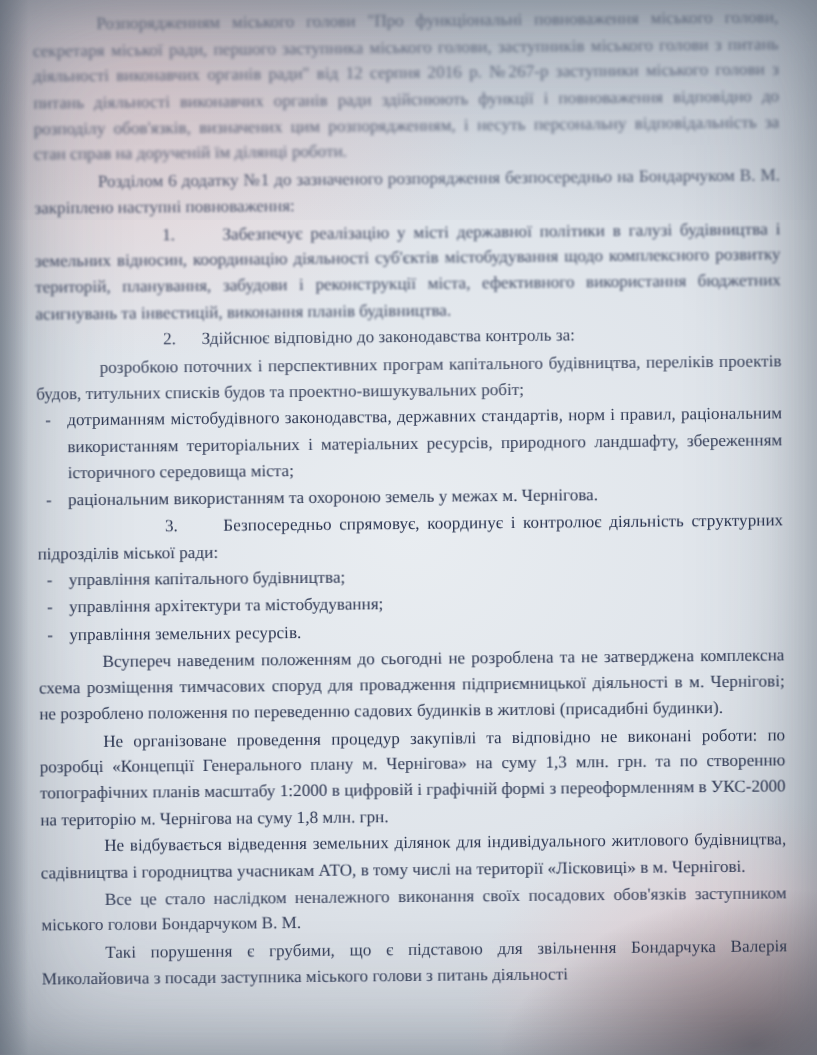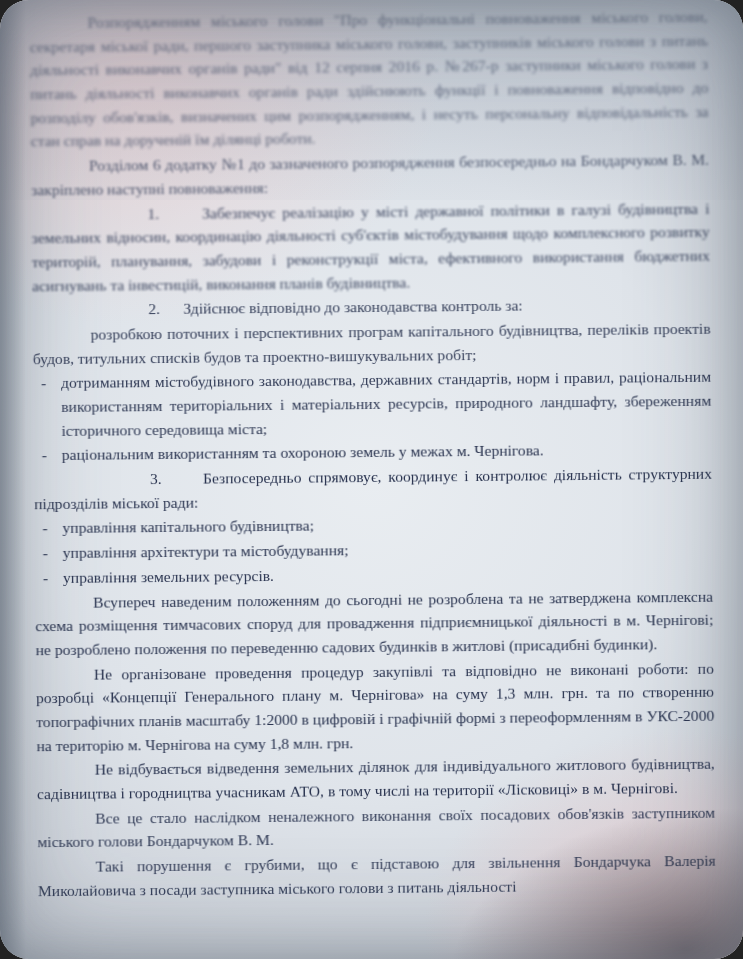--- a/index.html
+++ b/index.html
@@ -7,21 +7,20 @@
     padding: 0;
     background: #222;
   }
   #page {
     position: relative;
     width: 743px;
     height: 959px;
     overflow: hidden;
     background: #cfd3d8;
     font-family: "Liberation Serif", serif;
-    border-radius: 29px;
   }
 
   
   #paper {
     position: absolute;
     inset: 0;
     background:
       radial-gradient(ellipse 60% 40% at 18% 6%, rgba(238,206,206,0.75), rgba(238,206,206,0) 70%),
       radial-gradient(ellipse 50% 30% at 92% 97%, rgba(232,196,198,0.8), rgba(232,196,198,0) 70%),
       radial-gradient(ellipse 80% 60% at 50% 50%, #e9edf1 0%, #dfe4ea 55%, #c9ced6 100%);

